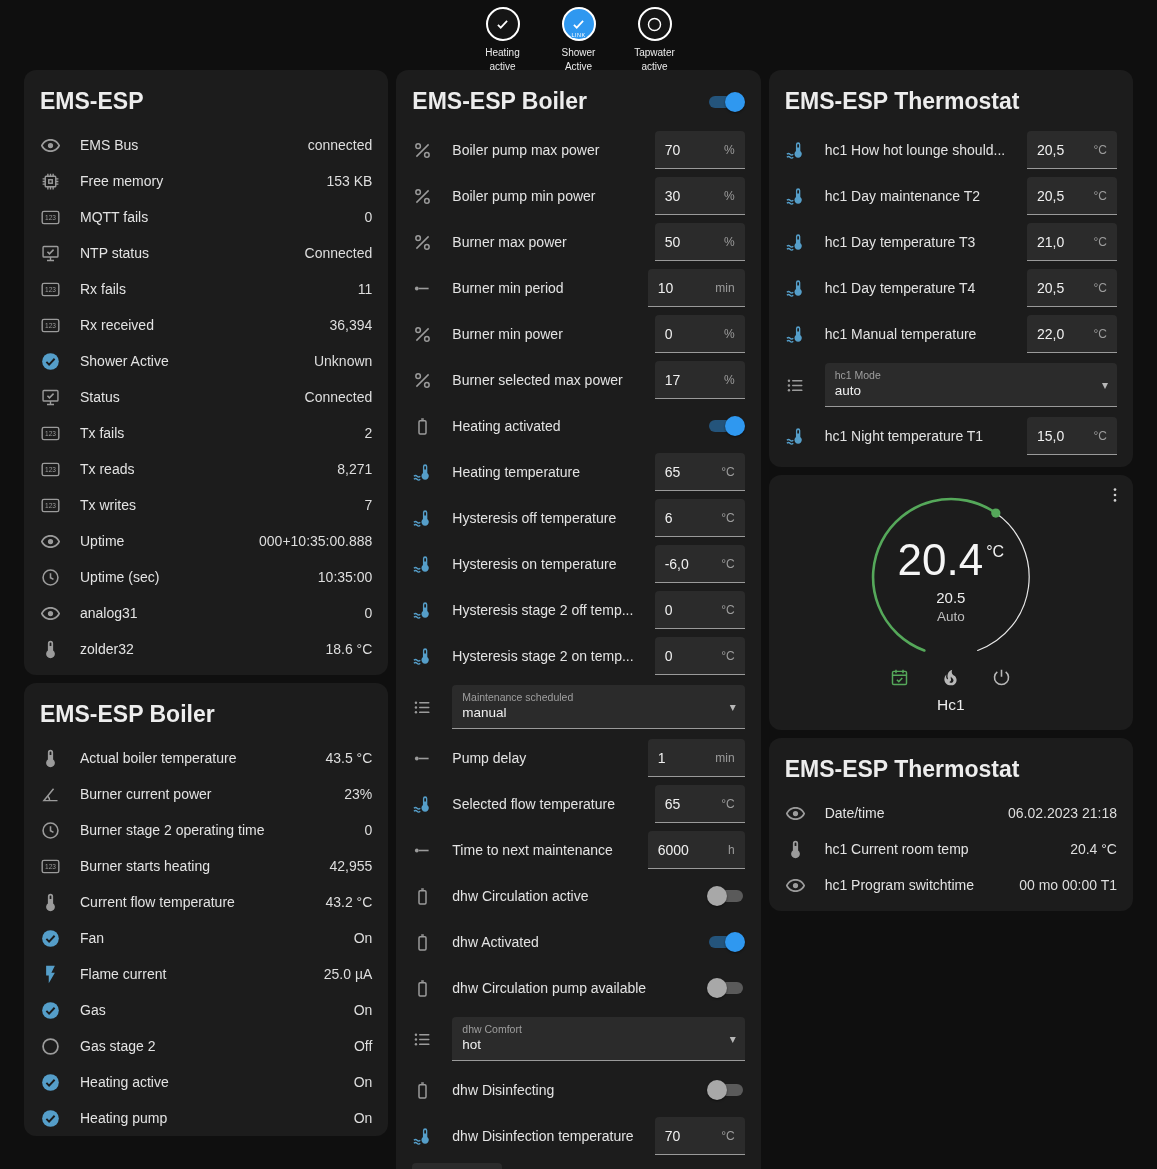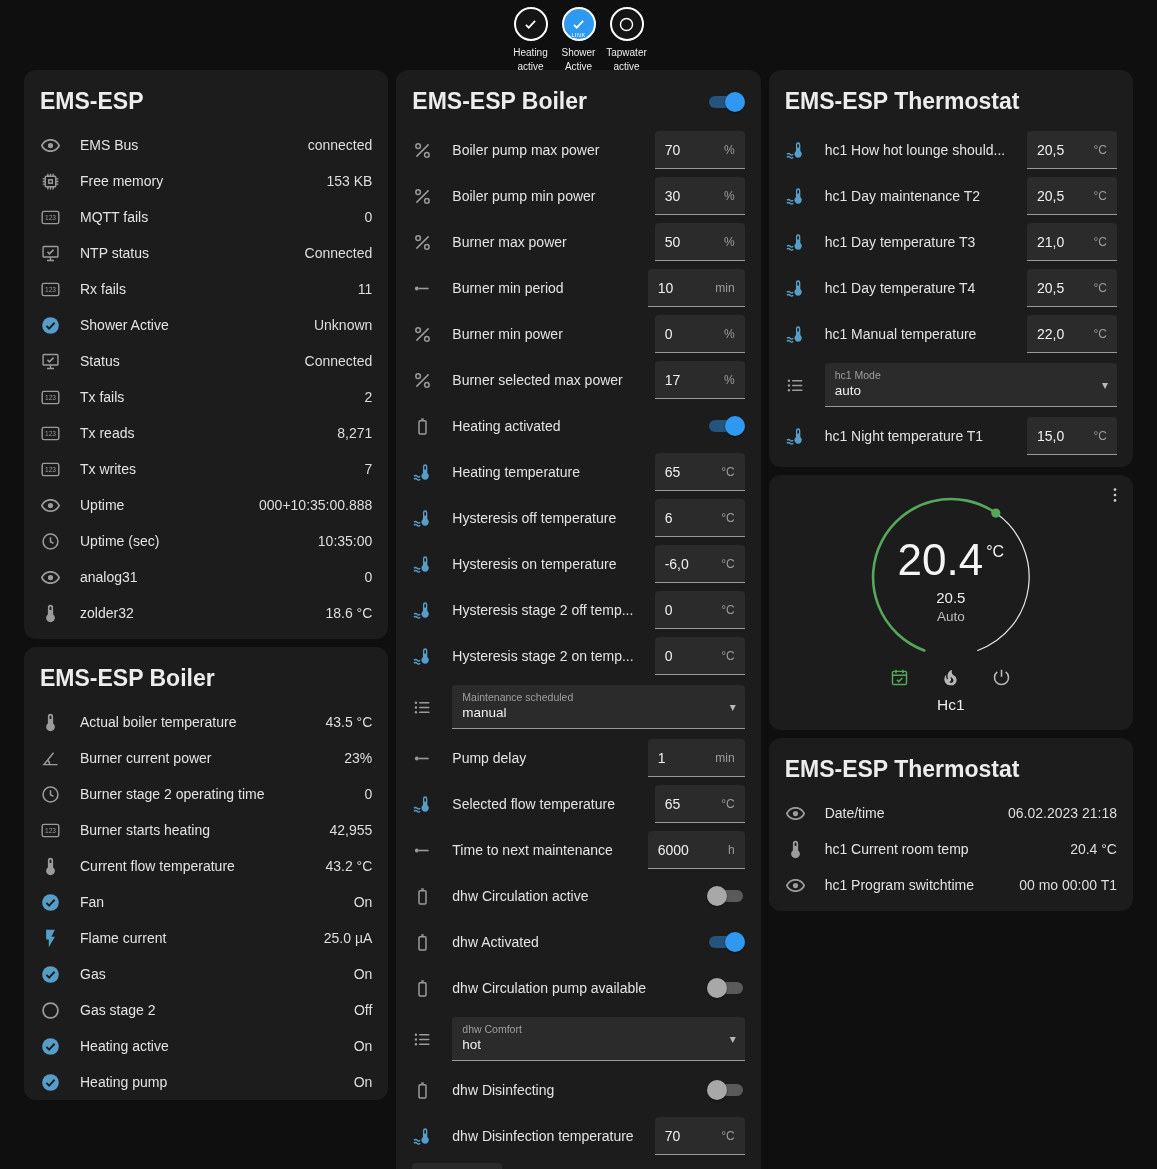--- a/index.html
+++ b/index.html
@@ -5,21 +5,21 @@
   :root{
     --accent:#2f98f0; --gauge-green:#55a85a; --tint-blue:#559ec9;
     --icon-gray:#9b9b9b; --card-bg:#1c1c1c; --page-bg:#0f0f0f;
   }
   *{box-sizing:border-box;margin:0;padding:0}
   html,body{width:1157px;height:1169px;overflow:hidden}
   body{background:var(--page-bg);font-family:"Liberation Sans",sans-serif;color:#e6e6e6;-webkit-font-smoothing:antialiased}
   svg{display:block}
 
   
-  .topbar{height:70px;display:flex;justify-content:center;align-items:flex-start;gap:0;padding-top:7px}
+  .topbar{height:70px;display:flex;justify-content:center;align-items:flex-start;gap:28px;padding-top:7px}
   .badge{width:48px;text-align:center;cursor:pointer}
   .badge-circle{width:34px;height:34px;border-radius:50%;margin:0 auto;display:flex;align-items:center;justify-content:center;position:relative}
   .badge-circle.outline{border:2px solid #fff;background:#151515;color:#fff}
   .badge-circle.blue{border:2px solid #fff;background:var(--accent);color:#fff}
   .badge-circle svg{width:17px;height:17px}
   .badge-tag{position:absolute;bottom:1px;left:50%;transform:translateX(-50%);font-size:5.5px;letter-spacing:.5px;color:#fff;background:var(--accent);border-radius:2px;padding:0 1px}
   .badge-label{margin-top:5px;font-size:10px;line-height:1.35;color:#ececec}
 
   
   .columns{display:flex;gap:8px;padding:0 24px;align-items:flex-start}
@@ -169,20 +169,30 @@
           <span class="icon">
             <svg viewBox="0 0 24 24">
               <rect x="2.5" y="5" width="19" height="14" rx="2" fill="none" stroke="currentColor" stroke-width="1.6"></rect>
               <text x="12" y="15.3" font-size="7.5" text-anchor="middle" fill="currentColor">123</text>
             </svg>
           </span>
           <span class="label">Rx fails</span>
           <span class="value">11</span>
         </div>
         <div class="row sensor">
+          <span class="icon">
+            <svg viewBox="0 0 24 24">
+              <rect x="2.5" y="5" width="19" height="14" rx="2" fill="none" stroke="currentColor" stroke-width="1.6"></rect>
+              <text x="12" y="15.3" font-size="7.5" text-anchor="middle" fill="currentColor">123</text>
+            </svg>
+          </span>
+          <span class="label">Rx received</span>
+          <span class="value">36,394</span>
+        </div>
+        <div class="row sensor">
           <span class="icon tint-blue">
             <svg viewBox="0 0 24 24">
               <circle cx="12" cy="12" r="9.5" fill="currentColor"></circle>
               <path d="M7.3 12.4l3.1 3.1 6.3-6.6" fill="none" stroke="#1c1c1c" stroke-width="2.2"></path>
             </svg>
           </span>
           <span class="label">Shower Active</span>
           <span class="value">Unknown</span>
         </div>
         <div class="row sensor">

